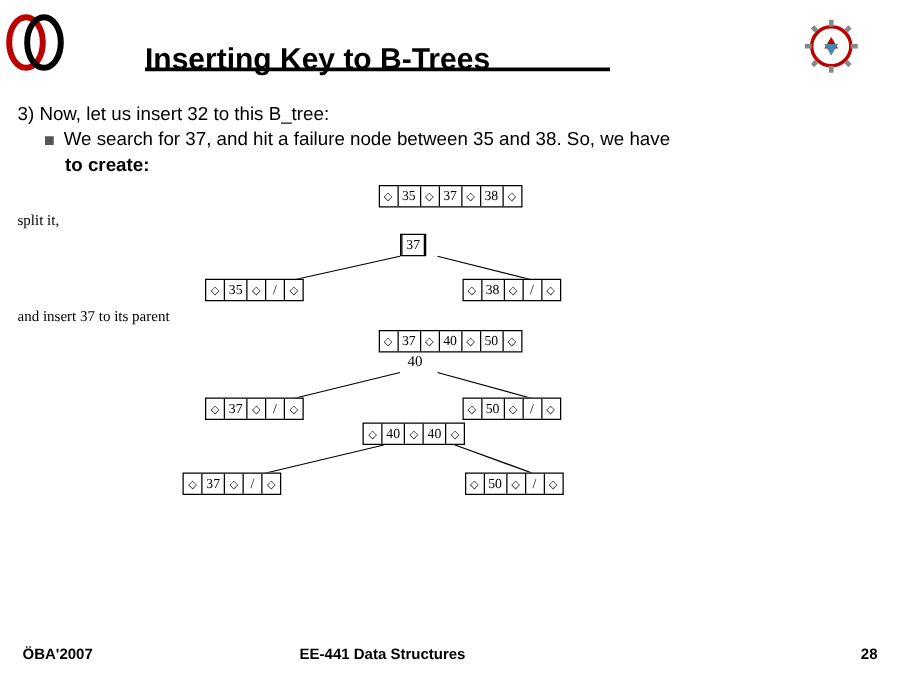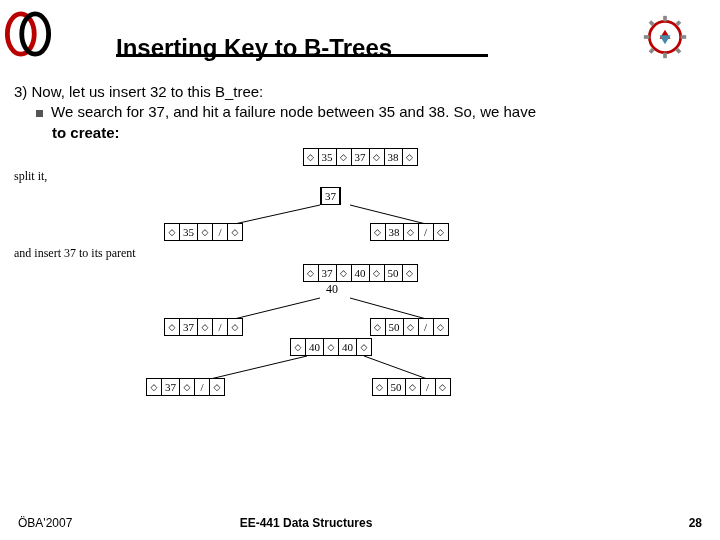--- a/index.html
+++ b/index.html
@@ -104,21 +104,21 @@
     white-space: nowrap;
   }
   .center {
     text-align: center;
   }
   .footer-left {
     position: absolute;
     bottom: 10px;
     left: 18px;
     font-size: 12px;
-    font-weight: normal;
+    font-weight: bold;
     margin-top: 48px;
   }
   .footer-center {
     position: absolute;
     bottom: 10px;
     left: 0;
     width: 612px;
     text-align: center;
     font-size: 12px;
     font-weight: bold;

